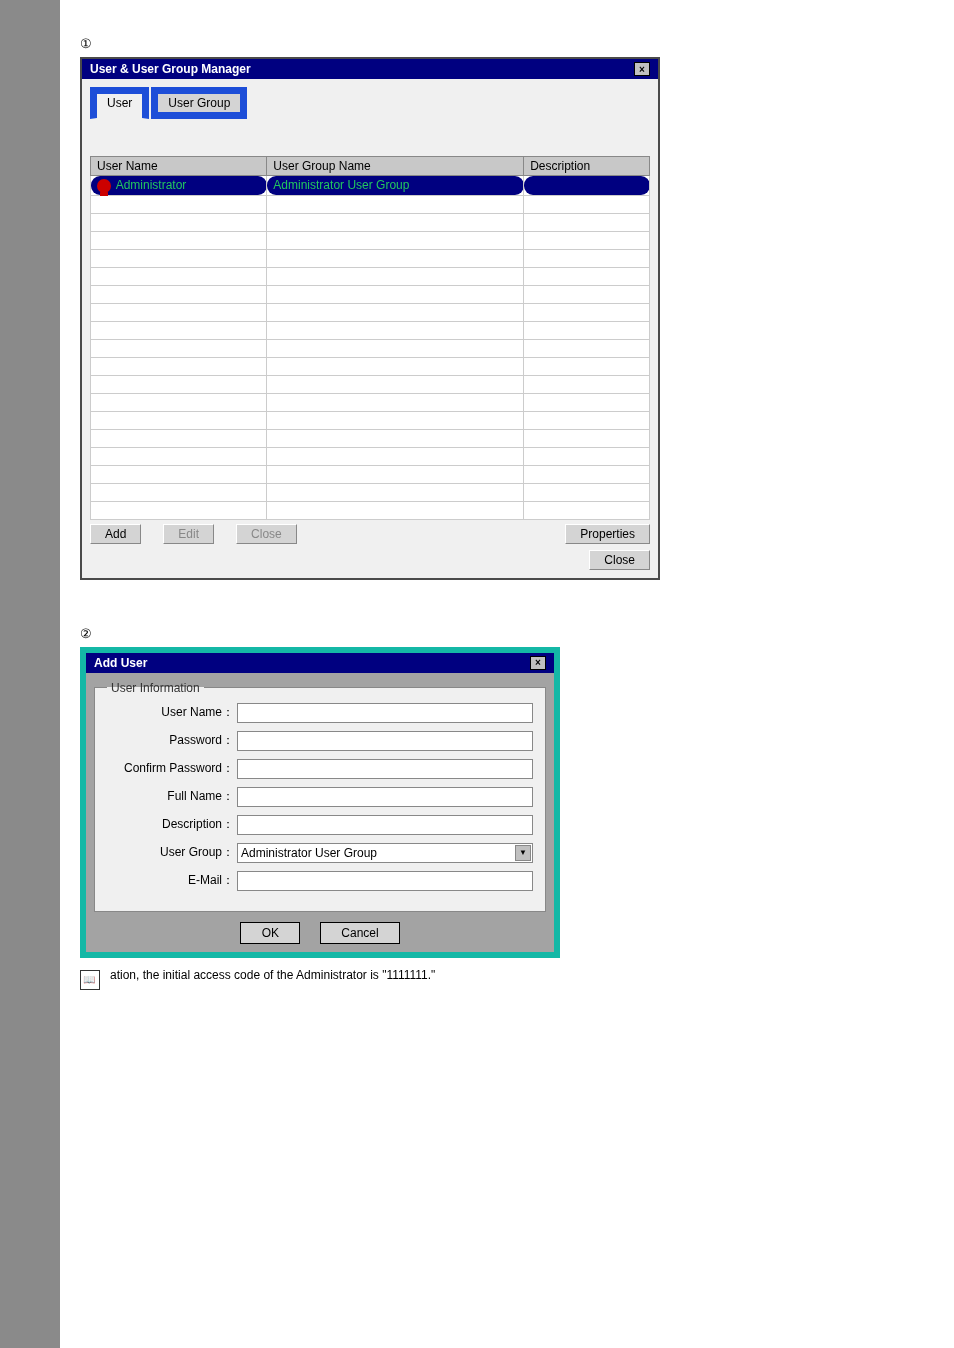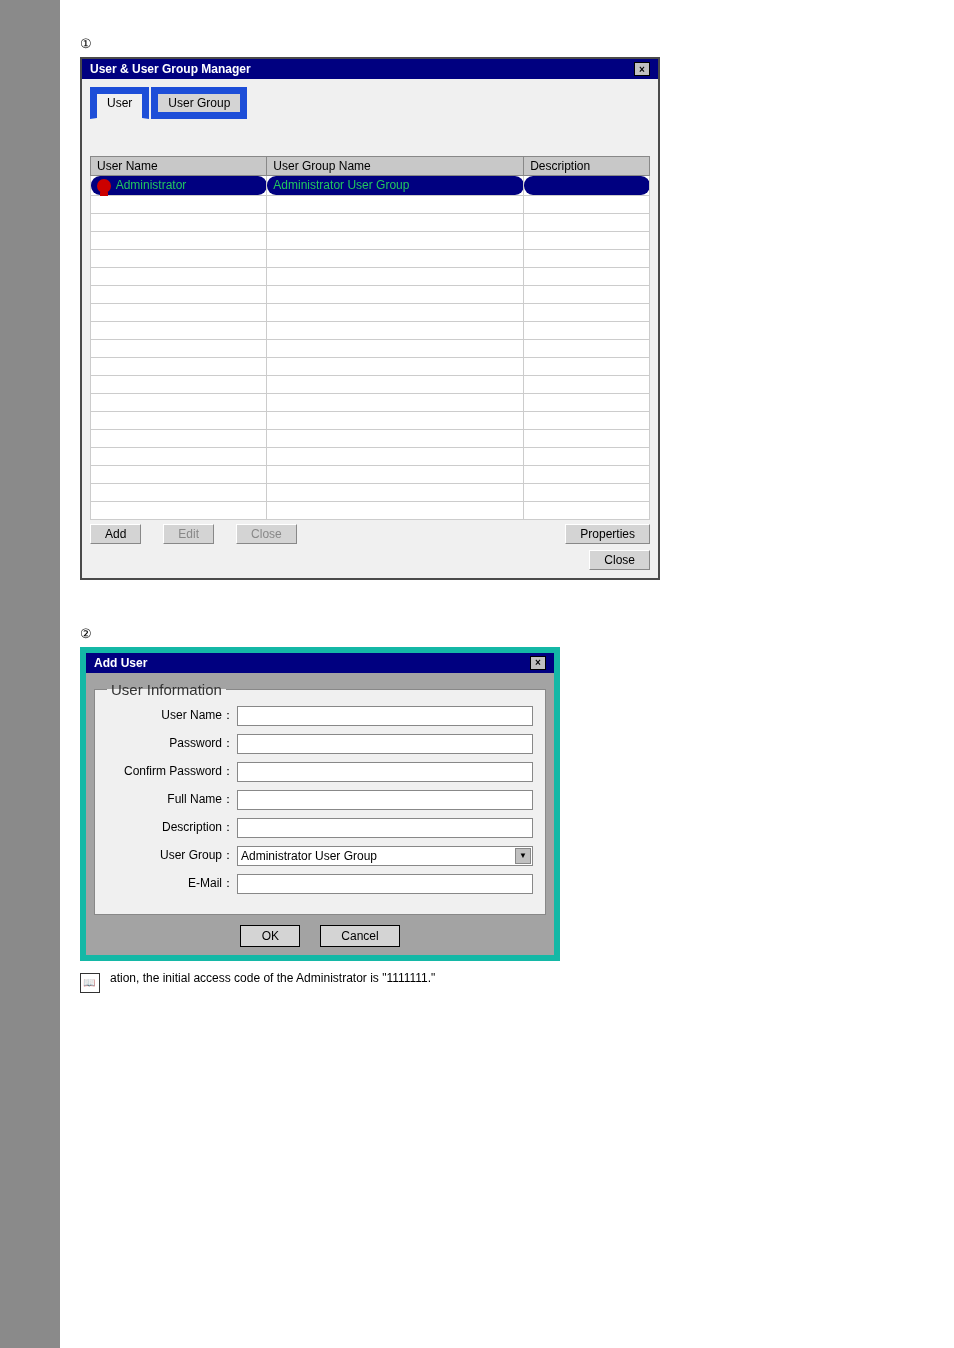--- a/index.html
+++ b/index.html
@@ -190,21 +190,21 @@
     }
 
     .fieldset-box {
       border: 1px solid #888;
       margin: 8px;
       padding: 8px 12px 12px;
       background: #f0f0f0;
     }
 
     .fieldset-legend {
-      font-size: 15px;
+      font-size: 12px;
       padding: 0 4px;
       color: #333;
     }
 
     .form-row {
       display: flex;
       align-items: center;
       margin-bottom: 8px;
     }
 

